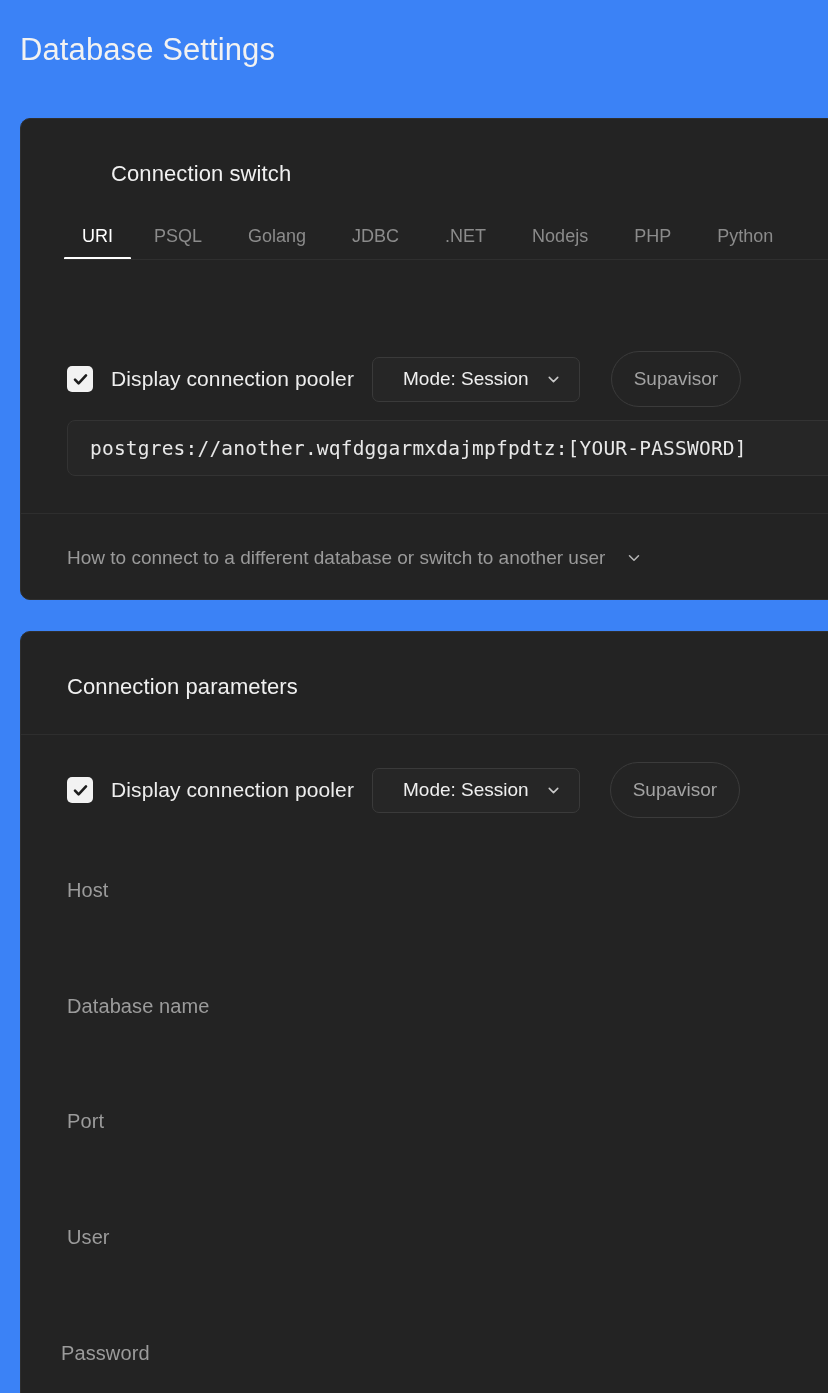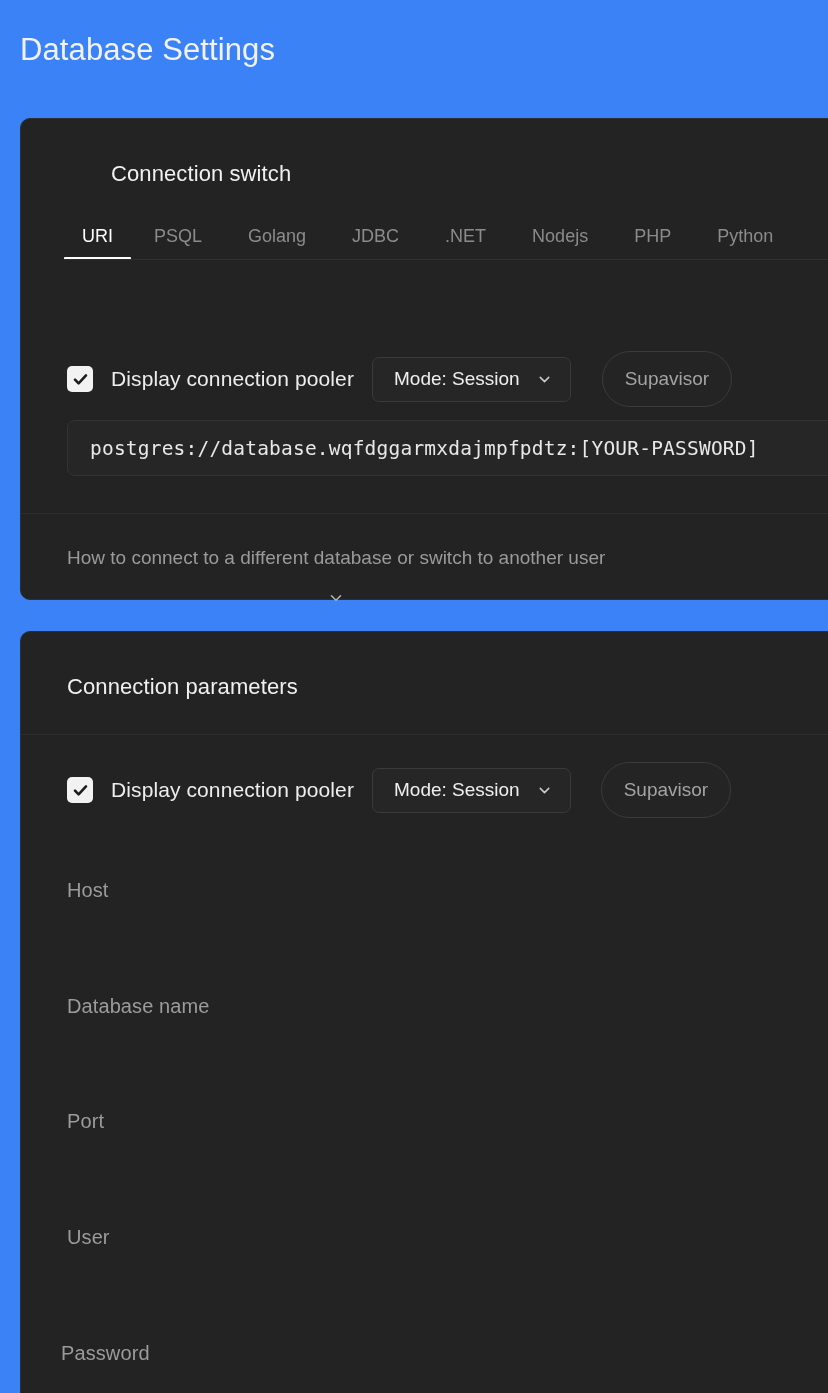--- a/index.html
+++ b/index.html
@@ -132,21 +132,21 @@
     margin-right: 18px;
     white-space: nowrap;
     letter-spacing: 0.1px;
   }
 
   .select-btn {
     display: inline-flex;
     align-items: center;
     gap: 16px;
     height: 45px;
-    padding: 0 17px 0 21px;
+    padding: 0 17px 0 30px;
     border: 1px solid #3a3a3a;
     border-radius: 7px;
     background: #262626;
     font-size: 19px;
     color: #efefef;
     white-space: nowrap;
     cursor: pointer;
   }
   .select-btn .chev { color: #c9c9c9; display: inline-flex; }
 
@@ -248,26 +248,26 @@
           <svg width="17" height="17" viewBox="0 0 20 20" fill="none">
             <path d="M5 7.5 L10 12.5 L15 7.5" stroke="currentColor" stroke-width="1.8" stroke-linecap="round" stroke-linejoin="round"></path>
           </svg>
         </span>
       </div>
 
       <div class="badge-pill">Supavisor</div>
     </div>
 
     <div class="conn-input abs" style="left:46px; top:301px; width:820px;">
-      <span>postgres://database.wqfdggarmxdajmpfpdtz:[YOUR-PASSWORD]</span>
+      <span>postgres://another.wqfdggarmxdajmpfpdtz:[YOUR-PASSWORD]</span>
     </div>
 
     <div class="divider abs" style="left:0; top:394px;"></div>
 
-    <div class="expander abs" style="left:46px; top:428px;flex-direction:column;">
+    <div class="expander abs" style="left:46px; top:428px;">
       <span>How to connect to a different database or switch to another user</span>
       <span class="chev">
         <svg width="18" height="18" viewBox="0 0 20 20" fill="none">
           <path d="M5 7.5 L10 12.5 L15 7.5" stroke="currentColor" stroke-width="1.7" stroke-linecap="round" stroke-linejoin="round"></path>
         </svg>
       </span>
     </div>
   </div>
 
   <div class="card" id="card-connection-params">

